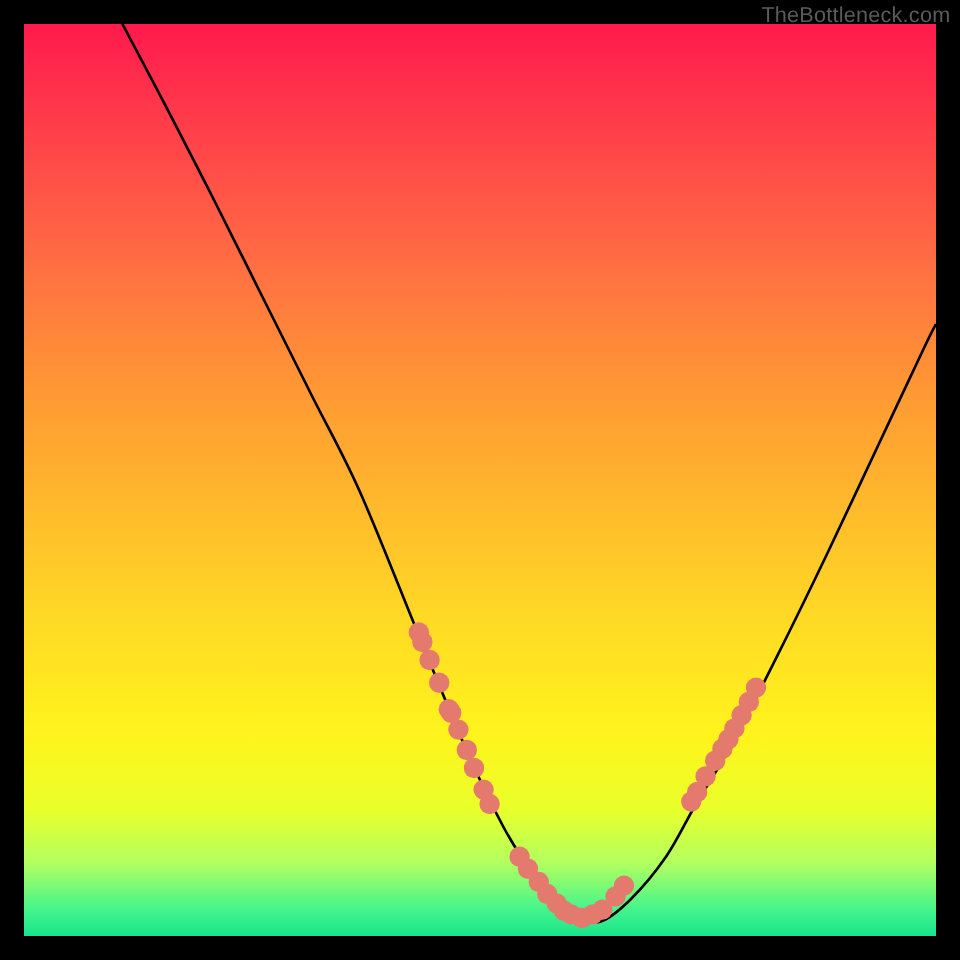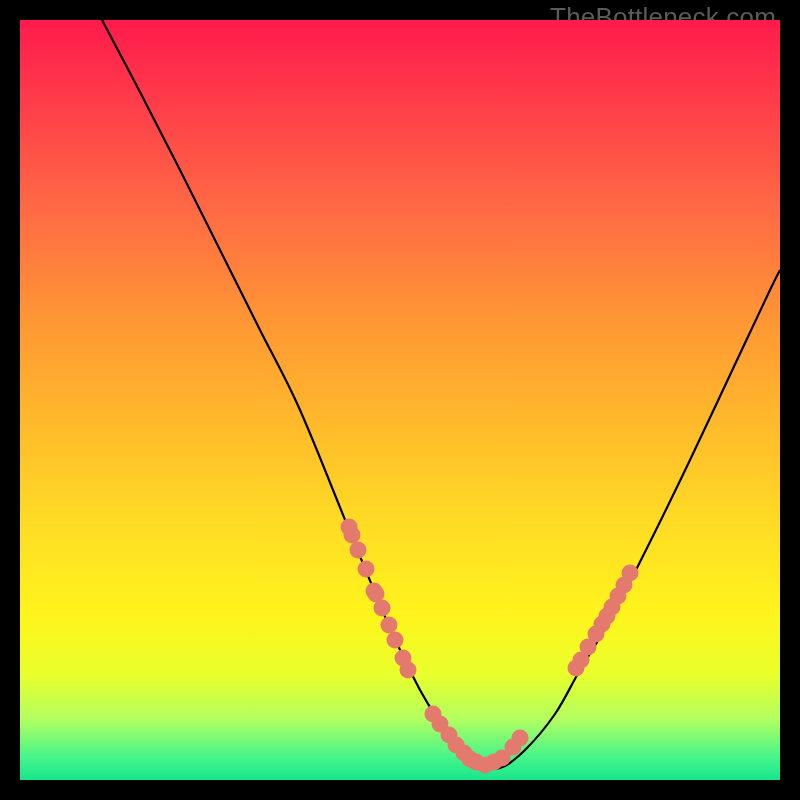--- a/index.html
+++ b/index.html
@@ -25,23 +25,23 @@
       #ffd925 65%,
       #fff41c 78%,
       #eaff2a 86%,
       #b2ff60 92%,
       #46f58b 97%,
       #17e58c 100%);
   }
   .watermark {
     position: absolute;
     top: 2px;
-    right: 24px;
+    right: 8px;
     font-family: Arial, Helvetica, sans-serif;
-    font-size: 26px;
+    font-size: 18px;
     font-weight: 500;
     color: #5b5b5b;
     letter-spacing: 0.2px;
     user-select: none;
   }
   svg.plot {
     position: absolute;
     left: 0;
     top: 0;
     width: 760px;

